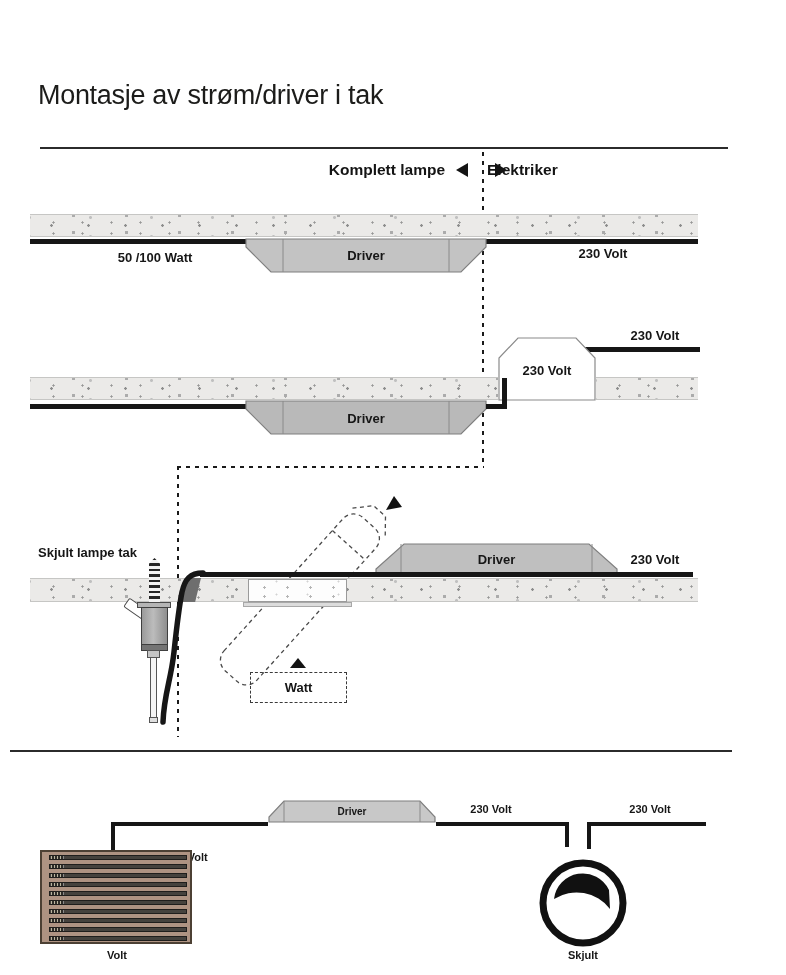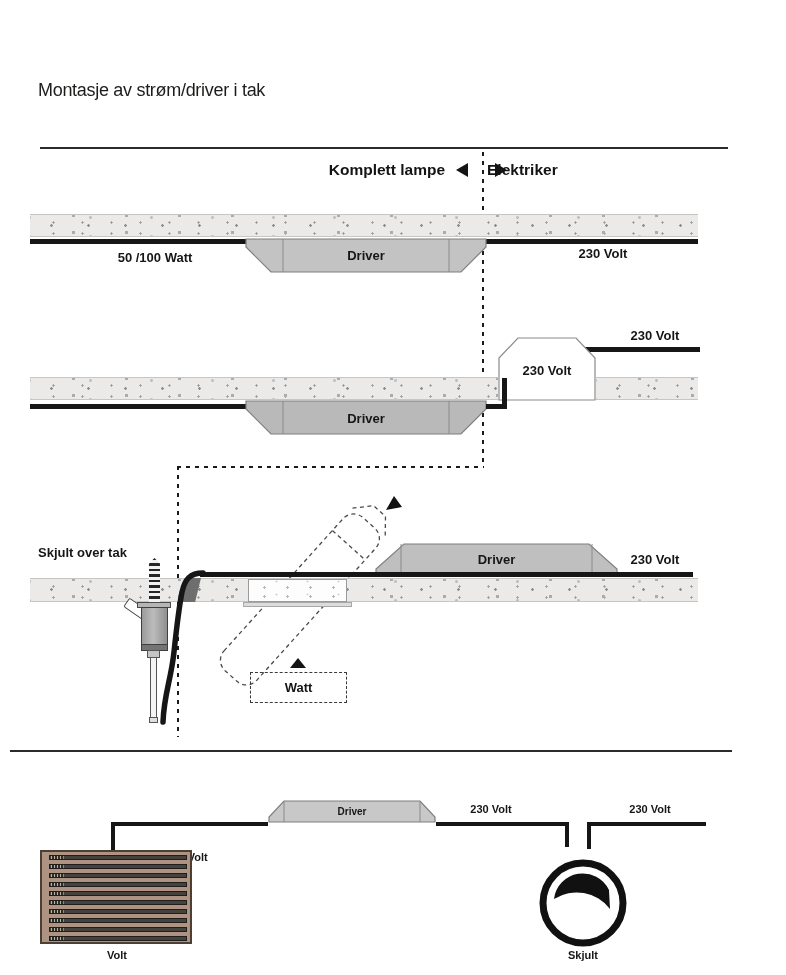--- a/index.html
+++ b/index.html
@@ -1,20 +1,20 @@
 <!DOCTYPE html>
 <html><head>
 <meta charset="utf-8">
 <style>
   html,body{margin:0;padding:0;background:#fff;}
   #page{position:relative;width:786px;height:975px;background:#fff;overflow:hidden;
         font-family:"Liberation Sans",sans-serif;color:#1a1a1a;}
   .abs{position:absolute;}
   section.layer{position:absolute;inset:0;}
-  h1.title{position:absolute;left:38px;top:80px;margin:0;font-size:18px;font-weight:500;
+  h1.title{position:absolute;left:38px;top:80px;margin:0;font-size:27px;font-weight:500;
            letter-spacing:-0.3px;color:#1c1c1a;}
   .rule{position:absolute;background:#2b2b2b;}
   .lbl{position:absolute;font-weight:700;font-size:13px;color:#161616;text-align:center;}
   .lbl.left-align{text-align:left;}
   .legend-lbl{position:absolute;font-weight:700;font-size:15.5px;color:#141414;}
   .tri{position:absolute;width:0;height:0;}
   .tri-left{border-top:7px solid transparent;border-bottom:7px solid transparent;border-right:12px solid #141414;}
   .tri-right{border-top:7px solid transparent;border-bottom:7px solid transparent;border-left:12px solid #141414;}
   .tri-up{border-left:8px solid transparent;border-right:8px solid transparent;border-bottom:10px solid #141414;}
   .dash-v{position:absolute;width:2px;background:repeating-linear-gradient(to bottom,#1a1a1a 0 4px,transparent 4px 9px);}
@@ -102,21 +102,21 @@
       <line x1="204" y1="1" x2="204" y2="34" stroke="#8a8a8a" stroke-width="1"></line>
     </svg>
     <span class="lbl" style="left:245px;top:411px;width:242px;">Driver</span>
     <div class="cable" style="left:486px;top:404px;width:21px;height:5px;"></div>
     <div class="cable" style="left:502px;top:378px;width:5px;height:31px;"></div>
   </section>
 
   <section class="layer">
     <div class="dash-h" style="left:177px;top:466px;width:307px;"></div>
     <div class="dash-v" style="left:177px;top:466px;height:271px;"></div>
-    <span class="lbl left-align" style="left:38px;top:545px;">Skjult over tak</span>
+    <span class="lbl left-align" style="left:38px;top:545px;">Skjult lampe tak</span>
 
     <svg class="abs" style="left:185px;top:480px;" width="230" height="230">
       <g fill="none" stroke="#4a4a4a" stroke-width="1.3" stroke-dasharray="4 3.5" transform="rotate(-48 46 196)">
         <rect x="46" y="174" width="206" height="44" rx="14"></rect>
         <line x1="222" y1="174" x2="222" y2="218"></line>
         <path d="M 252,174 L 268,188 L 268,204 L 252,218"></path>
       </g>
     </svg>
     <svg class="abs" style="left:385px;top:495px;" width="20" height="18">
       <polygon points="1,15 9,1 17,12" fill="#111"></polygon>

